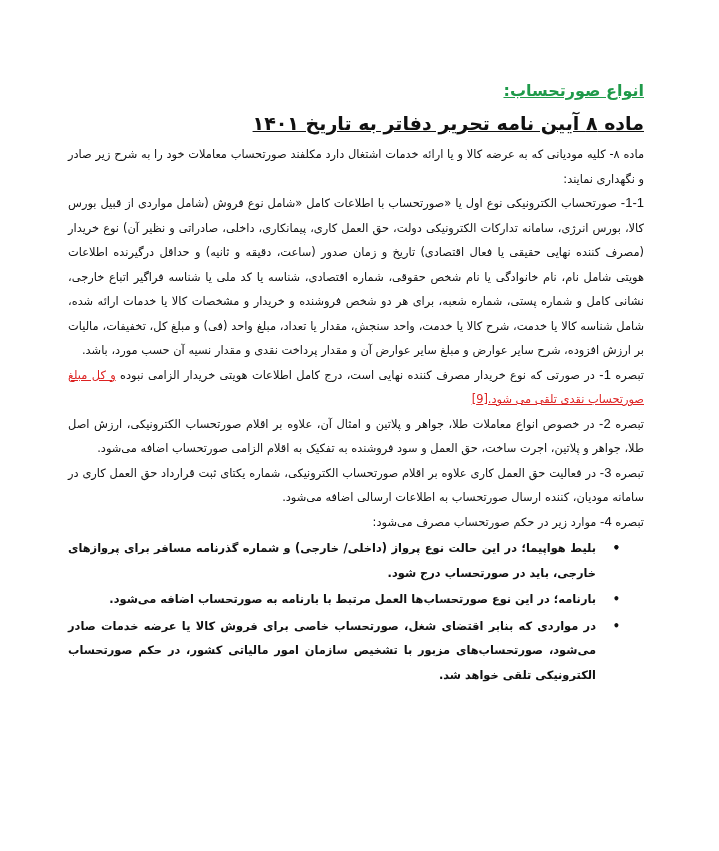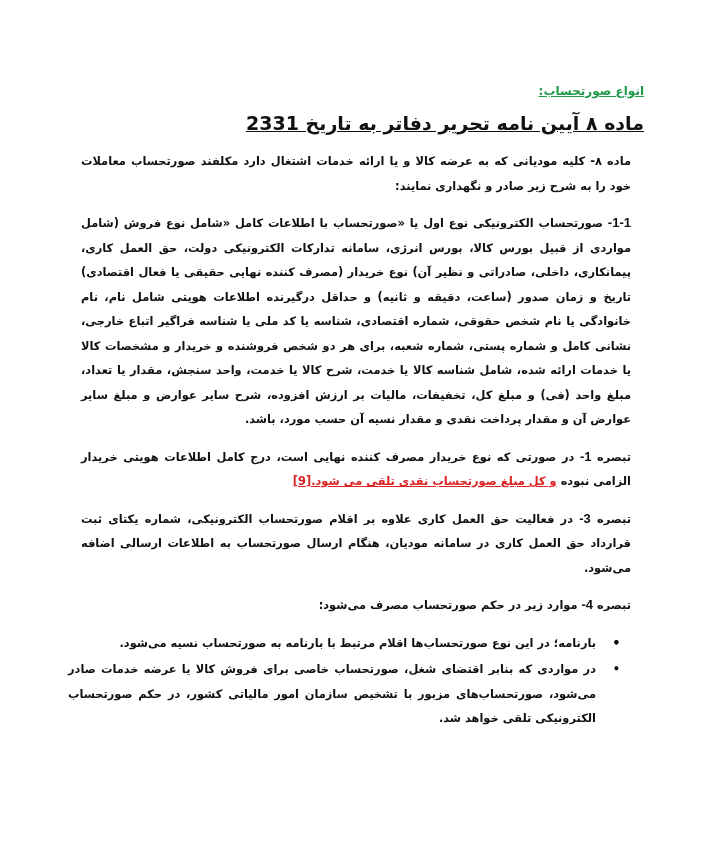--- a/index.html
+++ b/index.html
@@ -8,59 +8,60 @@
     font-family: "DejaVu Sans", sans-serif;
     color: #111;
   }
   .page {
     direction: rtl;
     position: absolute;
     left: 68px; top: 80px;
     width: 576px;
   }
   .heading-green {
-    color: #1f9a4a; font-weight: bold; font-size: 12px;
+    color: #1f9a4a; font-weight: bold; font-size: 16px;
     text-decoration: underline; margin: 0 0 8px 0; line-height: 22px;
   }
   .heading-black {
     color: #111; font-weight: bold; font-size: 19px;
     text-decoration: underline; margin: 0 0 6px 0; line-height: 26px;
   }
   p {
-    margin: 13px; font-size: 11.4px; font-weight: bold;
+    margin: 0; font-size: 11.4px; font-weight: normal;
     line-height: 24.5px; text-align: justify;
   }
   .num { font-family: "Liberation Sans", sans-serif; font-size: 13px; }
   .red { color: #d22; text-decoration: underline; }
   ul { margin: 0; padding-right: 48px; list-style: none; }
   li {
     position: relative; font-size: 11.4px; font-weight: bold;
     line-height: 24.5px; text-align: justify; margin-bottom: 2px;
   }
   li .bullet { position: absolute; right: -24px; top: 0; }
 </style>
 </head>
 <body>
 
 <div class="page">
   <div class="heading-green">انواع صورتحساب:</div>
-  <div class="heading-black">ماده ۸ آیین نامه تحریر دفاتر به تاریخ 2331</div>
+  <div class="heading-black">ماده ۸ آیین نامه تحریر دفاتر به تاریخ ۱۴۰۱</div>
 
   <p>ماده ۸- کلیه مودیانی که به عرضه کالا و یا ارائه خدمات اشتغال دارد مکلفند صورتحساب معاملات خود را به شرح زیر صادر و نگهداری نمایند:</p>
 
 
   <p><span class="num">1-1-</span><span> صورتحساب الکترونیکی نوع اول یا «صورتحساب با اطلاعات کامل «شامل نوع فروش (شامل مواردی از قبیل بورس کالا، بورس انرژی، سامانه تدارکات الکترونیکی دولت، حق العمل کاری، پیمانکاری، داخلی، صادراتی و نظیر آن) نوع خریدار (مصرف کننده نهایی حقیقی یا فعال اقتصادی) تاریخ و زمان صدور (ساعت، دقیقه و ثانیه) و حداقل درگیرنده اطلاعات هویتی شامل نام، نام خانوادگی یا نام شخص حقوقی، شماره اقتصادی، شناسه یا کد ملی یا شناسه فراگیر اتباع خارجی، نشانی کامل و شماره پستی، شماره شعبه، برای هر دو شخص فروشنده و خریدار و مشخصات کالا یا خدمات ارائه شده، شامل شناسه کالا یا خدمت، شرح کالا یا خدمت، واحد سنجش، مقدار یا تعداد، مبلغ واحد (فی) و مبلغ کل، تخفیفات، مالیات بر ارزش افزوده، شرح سایر عوارض و مبلغ سایر عوارض آن و مقدار پرداخت نقدی و مقدار نسیه آن حسب مورد، باشد.</span></p>
 
   <p><span>تبصره </span><span class="num">1-</span><span> در صورتی که نوع خریدار مصرف کننده نهایی است، درج کامل اطلاعات هویتی خریدار الزامی نبوده </span><span class="red">و کل مبلغ صورتحساب نقدی تلقی می شود.[9]</span></p>
 
+  <p><span>تبصره </span><span class="num">2-</span><span> در خصوص انواع معاملات طلا، جواهر و پلاتین و امثال آن، علاوه بر اقلام صورتحساب الکترونیکی، ارزش اصل طلا، جواهر و پلاتین، اجرت ساخت، حق العمل و سود فروشنده به تفکیک به اقلام الزامی صورتحساب اضافه می‌شود.</span></p>
 
-  <p><span>تبصره </span><span class="num">3-</span><span> در فعالیت حق العمل کاری علاوه بر اقلام صورتحساب الکترونیکی، شماره یکتای ثبت قرارداد حق العمل کاری در سامانه مودیان، هنگام ارسال صورتحساب به اطلاعات ارسالی اضافه می‌شود.</span></p>
+  <p><span>تبصره </span><span class="num">3-</span><span> در فعالیت حق العمل کاری علاوه بر اقلام صورتحساب الکترونیکی، شماره یکتای ثبت قرارداد حق العمل کاری در سامانه مودیان، کننده ارسال صورتحساب به اطلاعات ارسالی اضافه می‌شود.</span></p>
 
   <p><span>تبصره </span><span class="num">4-</span><span> موارد زیر در حکم صورتحساب مصرف می‌شود:</span></p>
 
   <ul>
     <li><span class="bullet">•</span></li>
-    <li><span class="bullet">•</span></li>
-    <li><span class="bullet">•</span><span>بارنامه؛ در این نوع صورتحساب‌ها اقلام مرتبط با بارنامه به صورتحساب نسیه می‌شود.</span></li>
+    <li><span class="bullet">•</span><span>بلیط هواپیما؛ در این حالت نوع پرواز (داخلی/ خارجی) و شماره گذرنامه مسافر برای پروازهای خارجی، باید در صورتحساب درج شود.</span></li>
+    <li><span class="bullet">•</span><span>بارنامه؛ در این نوع صورتحساب‌ها العمل مرتبط با بارنامه به صورتحساب اضافه می‌شود.</span></li>
     <li><span class="bullet">•</span><span>در مواردی که بنابر اقتضای شغل، صورتحساب خاصی برای فروش کالا یا عرضه خدمات صادر می‌شود، صورتحساب‌های مزبور با تشخیص سازمان امور مالیاتی کشور، در حکم صورتحساب الکترونیکی تلقی خواهد شد.</span></li>
   </ul>
 
 </div>
 
 </body></html>

